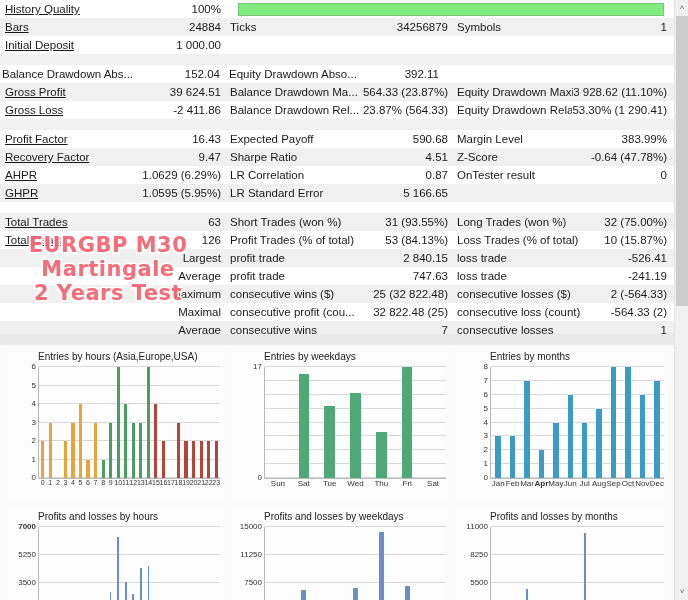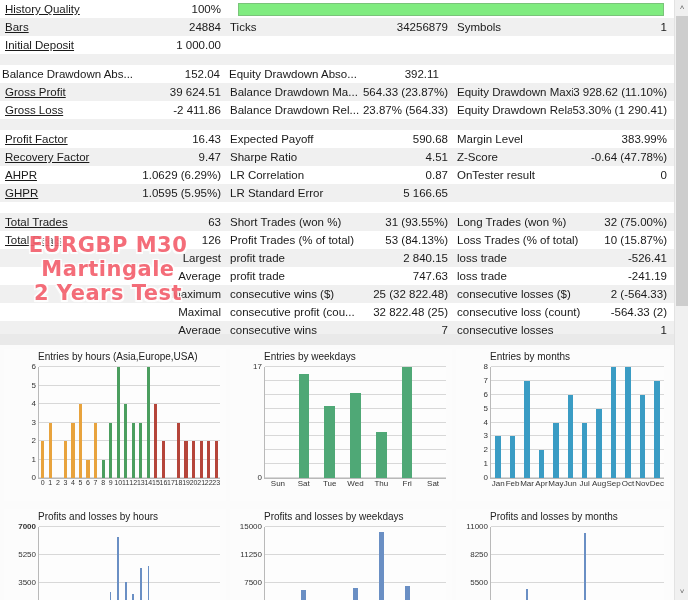--- a/index.html
+++ b/index.html
@@ -560,21 +560,21 @@
           <div class="bar" style="background: rgb(58, 156, 196); width: 3.16667%; left: 44.25%; height: 75%;"></div>
           <div class="bar" style="background: rgb(58, 156, 196); width: 3.16667%; left: 52.5833%; height: 50%;"></div>
           <div class="bar" style="background: rgb(58, 156, 196); width: 3.16667%; left: 60.9167%; height: 62.5%;"></div>
           <div class="bar" style="background: rgb(58, 156, 196); width: 3.16667%; left: 69.25%; height: 100%;"></div>
           <div class="bar" style="background: rgb(58, 156, 196); width: 3.16667%; left: 77.5833%; height: 100%;"></div>
           <div class="bar" style="background: rgb(58, 156, 196); width: 3.16667%; left: 85.9167%; height: 75%;"></div>
           <div class="bar" style="background: rgb(58, 156, 196); width: 3.16667%; left: 94.25%; height: 87.5%;"></div>
           <div class="xtick wide" style="left: 4.16667%;">Jan</div>
           <div class="xtick wide" style="left: 12.5%;">Feb</div>
           <div class="xtick wide" style="left: 20.8333%;">Mar</div>
-          <div class="xtick wide" style="left: 29.1667%;">Apr</div>
+          <div class="xtick wide" style="left: 29.1667%; font-weight: bold;">Apr</div>
           <div class="xtick wide" style="left: 37.5%;">May</div>
           <div class="xtick wide" style="left: 45.8333%;">Jun</div>
           <div class="xtick wide" style="left: 54.1667%;">Jul</div>
           <div class="xtick wide" style="left: 62.5%;">Aug</div>
           <div class="xtick wide" style="left: 70.8333%;">Sep</div>
           <div class="xtick wide" style="left: 79.1667%;">Oct</div>
           <div class="xtick wide" style="left: 87.5%;">Nov</div>
           <div class="xtick wide" style="left: 95.8333%;">Dec</div>
         </div>
       </div>

